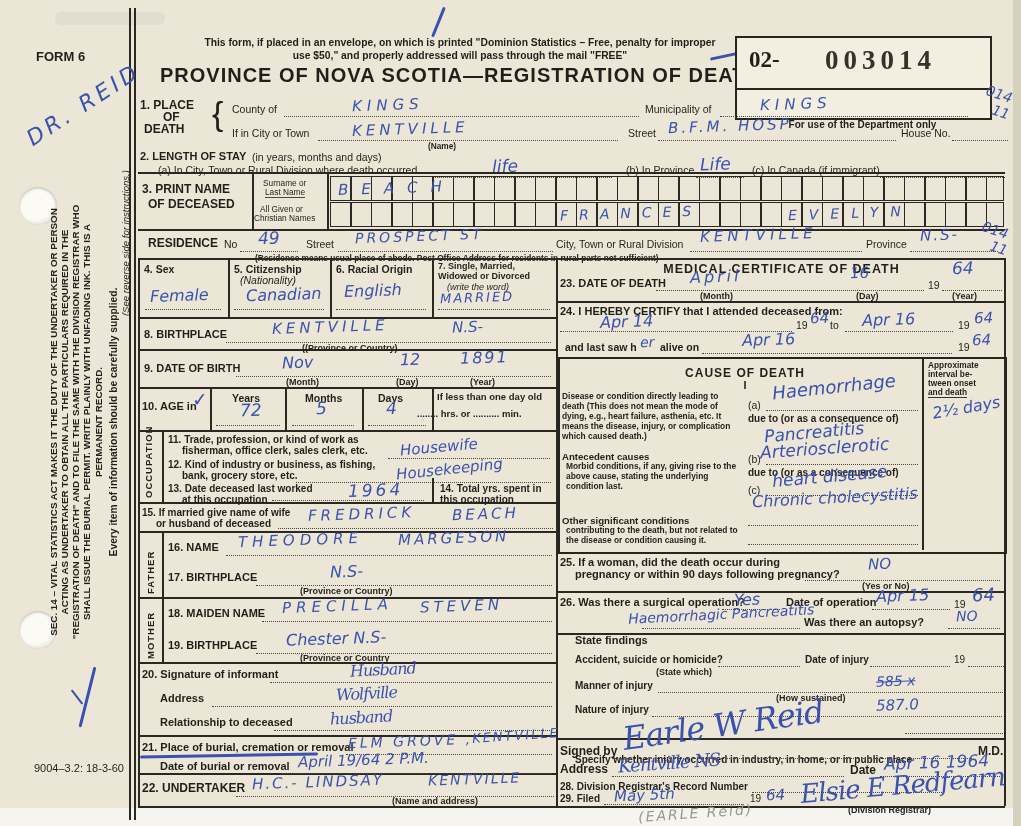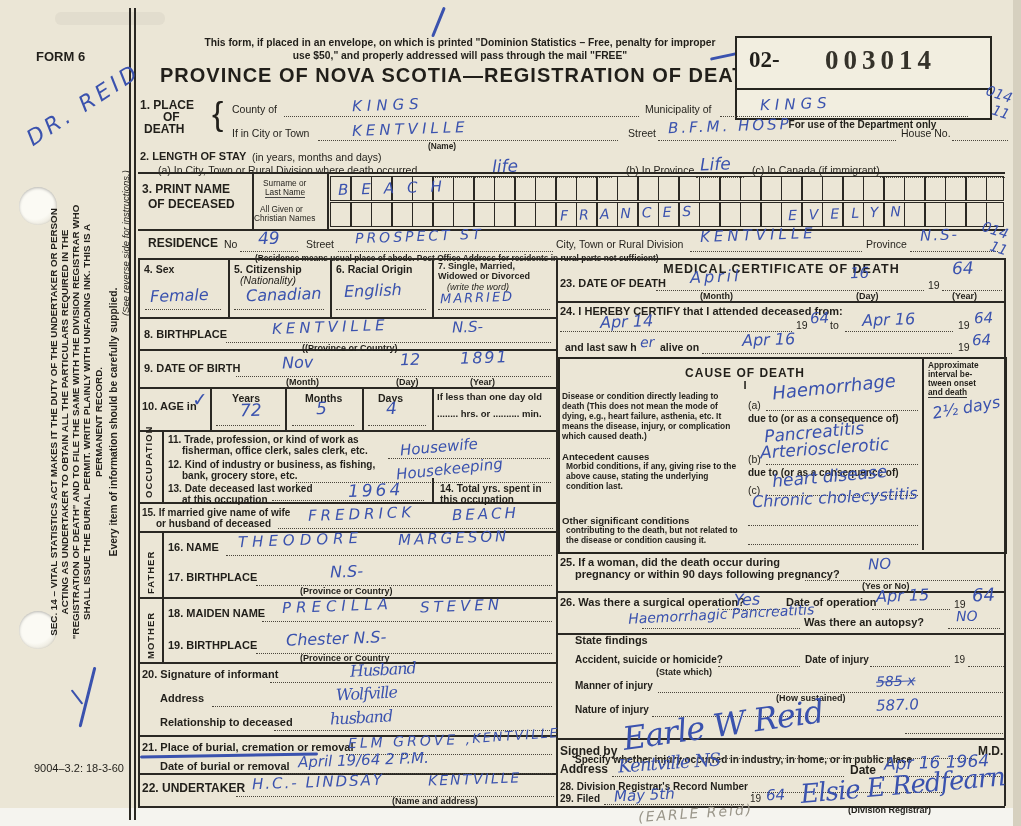--- a/index.html
+++ b/index.html
@@ -190,21 +190,21 @@
   <span class="a p b" style="left:232px;top:392px;">Years</span>
   <span class="a p b" style="left:305px;top:392px;">Months</span>
   <span class="a p b" style="left:378px;top:392px;">Days</span>
   <span class="a hw" style="left:240px;top:400px;font-size:17px;">72</span>
   <span class="a hw" style="left:316px;top:398px;font-size:17px;">5</span>
   <span class="a hw" style="left:386px;top:398px;font-size:17px;">4</span>
   <div class="a dot" style="left:216px;top:424px;width:64px;"></div>
   <div class="a dot" style="left:292px;top:424px;width:62px;"></div>
   <div class="a dot" style="left:368px;top:424px;width:58px;"></div>
   <span class="a p b" style="left:437px;top:391px;font-size:9.5px;">If less than one day old</span>
-  <span class="a p b" style="left:437px;top:408px;font-size:9.5px;">........ hrs. or .......... min.</span>
+  <span class="a p b" style="left:417px;top:408px;font-size:9.5px;">........ hrs. or .......... min.</span>
 
   <span class="a vlab" style="left:143px;top:436px;height:62px;">OCCUPATION</span>
   <div class="a vl" style="left:162px;top:430px;height:72px;"></div>
   <span class="a p b s10" style="left:168px;top:434px;">11. Trade, profession, or kind of work as</span>
   <span class="a p b s10" style="left:182px;top:445px;">fisherman, office clerk, sales clerk, etc.</span>
   <div class="a dot" style="left:388px;top:457px;width:162px;"></div>
   <span class="a hw" style="left:400px;top:438px;font-size:15px;transform:rotate(-5deg);">Housewife</span>
   <span class="a p b s10" style="left:168px;top:459px;">12. Kind of industry or business, as fishing,</span>
   <span class="a p b s10" style="left:182px;top:470px;">bank, grocery store, etc.</span>
   <div class="a dot" style="left:296px;top:481px;width:255px;"></div>

